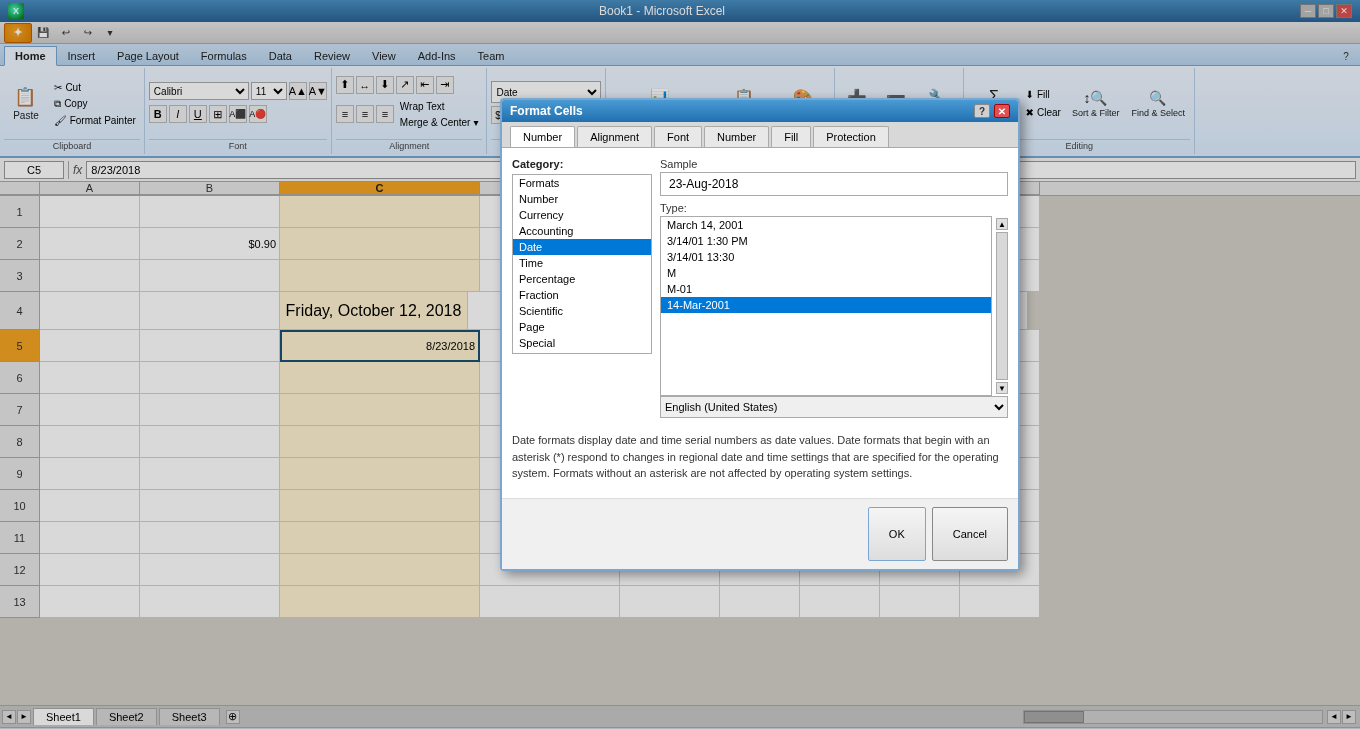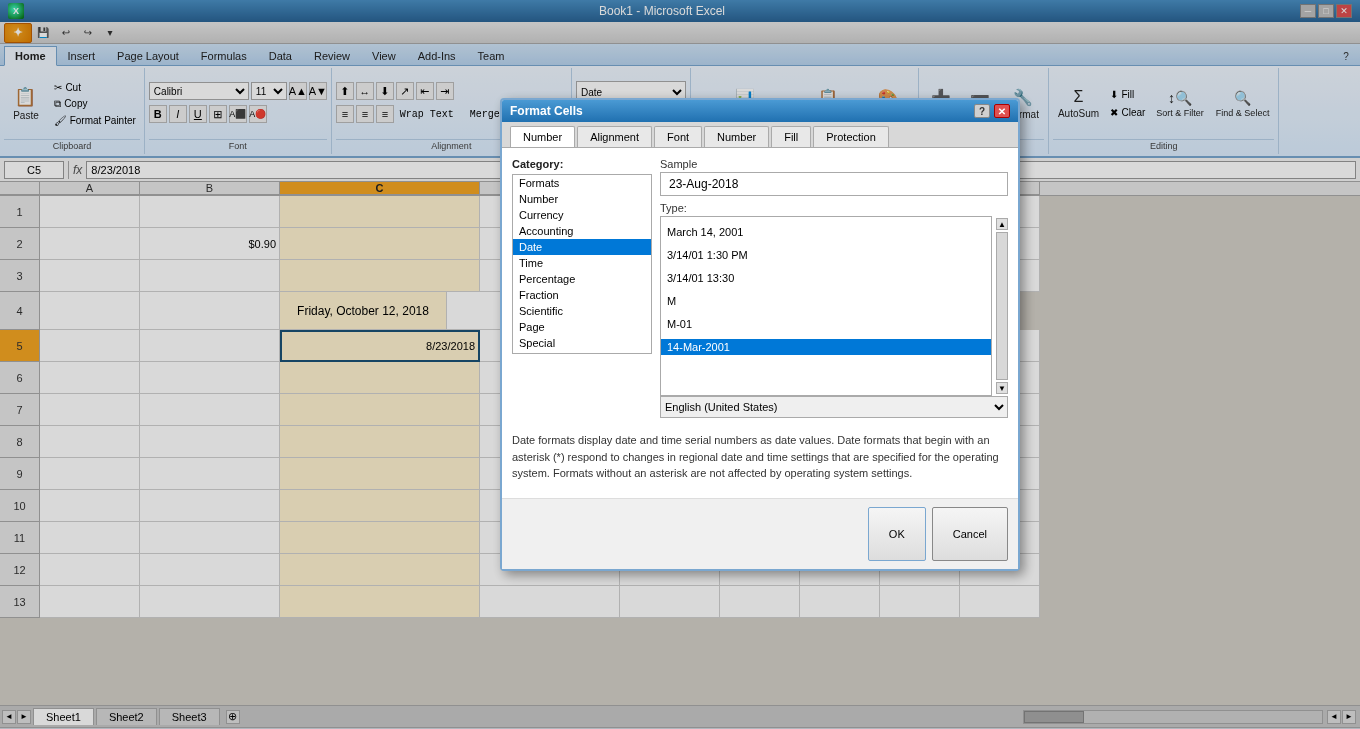--- a/index.html
+++ b/index.html
@@ -331,21 +331,20 @@
       flex: 1;
       height: 180px;
       border: 1px solid #aaa;
       background: white;
       overflow-y: auto;
       font-size: 11px;
     }
     .type-item {
       padding: 2px 6px;
       cursor: pointer;
-      margin-top: 7px;
     }
     .type-item.selected { background: #0078d7; color: white; }
 
     .sample-box {
       border: 1px solid #aaa;
       padding: 4px 8px;
       min-height: 24px;
       background: white;
       font-size: 12px;
       margin-bottom: 6px;
@@ -479,21 +478,21 @@
         <div class="fmt-btn">↔</div>
         <div class="fmt-btn">⬇</div>
         <div class="fmt-btn">↗</div>
         <div class="fmt-btn">⇤</div>
         <div class="fmt-btn">⇥</div>
       </div>
       <div class="font-row">
         <div class="fmt-btn">≡</div>
         <div class="fmt-btn">≡</div>
         <div class="fmt-btn">≡</div>
-        <div style="display:flex;gap:8px;font-family:Liberation Mono, monospace;">
+        <div style="display:flex;flex-direction:column;gap:1px;">
           <div class="ribbon-small-btn" style="font-size:10px;">
             <span>Wrap Text</span>
           </div>
           <div class="ribbon-small-btn" style="font-size:10px;">
             <span>Merge &amp; Center</span>▾
           </div>
         </div>
       </div>
     </div>
     <div class="ribbon-group-label">Alignment</div>
@@ -654,21 +653,21 @@
         <div class="cell" style="width:100px;"></div>
         <div class="cell" style="width:80px;"></div>
         <div class="cell" style="width:80px;"></div>
         <div class="cell" style="width:80px;"></div>
         <div class="cell" style="width:80px;"></div>
       </div>
 
       <div class="grid-row" style="height:38px;">
         <div class="cell" style="width:100px;"></div>
         <div class="cell" style="width:140px;"></div>
-        <div class="cell center col-selected" style="width:167px;font-size:12px;text-align:right;">Friday, October 12, 2018</div>
+        <div class="cell center col-selected" style="width:188px;font-size:16px;text-align:right;">Friday, October 12, 2018</div>
         <div class="cell" style="width:140px;"></div>
         <div class="cell" style="width:100px;"></div>
         <div class="cell" style="width:80px;"></div>
         <div class="cell" style="width:80px;"></div>
         <div class="cell" style="width:80px;"></div>
         <div class="cell" style="width:80px;"></div>
       </div>
 
       <div class="grid-row" style="height:32px;">
         <div class="cell" style="width:100px;"></div>

